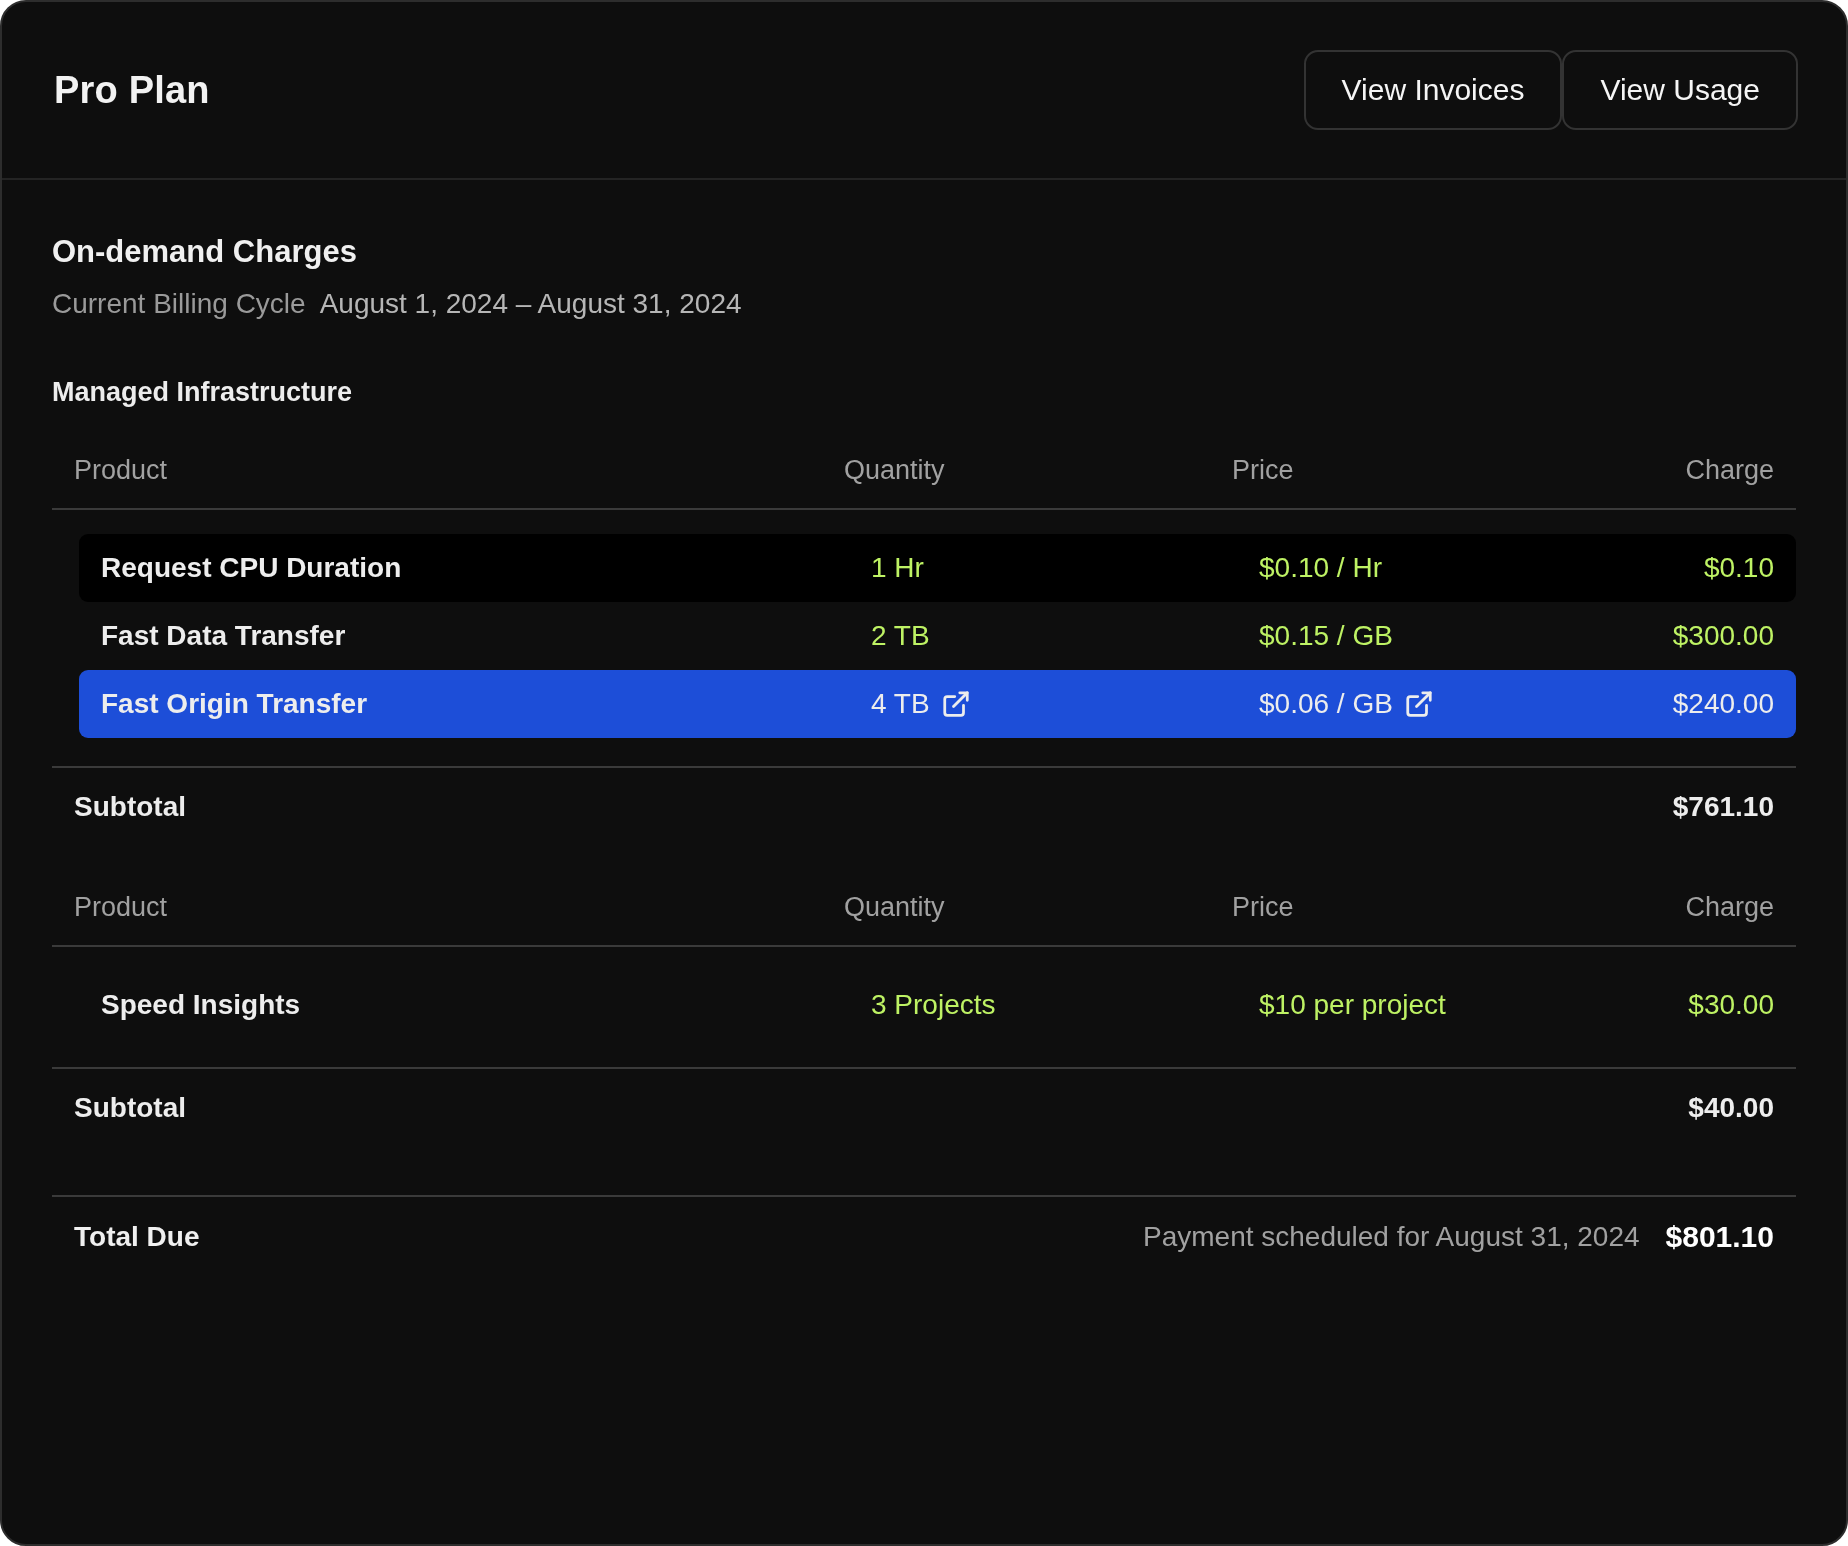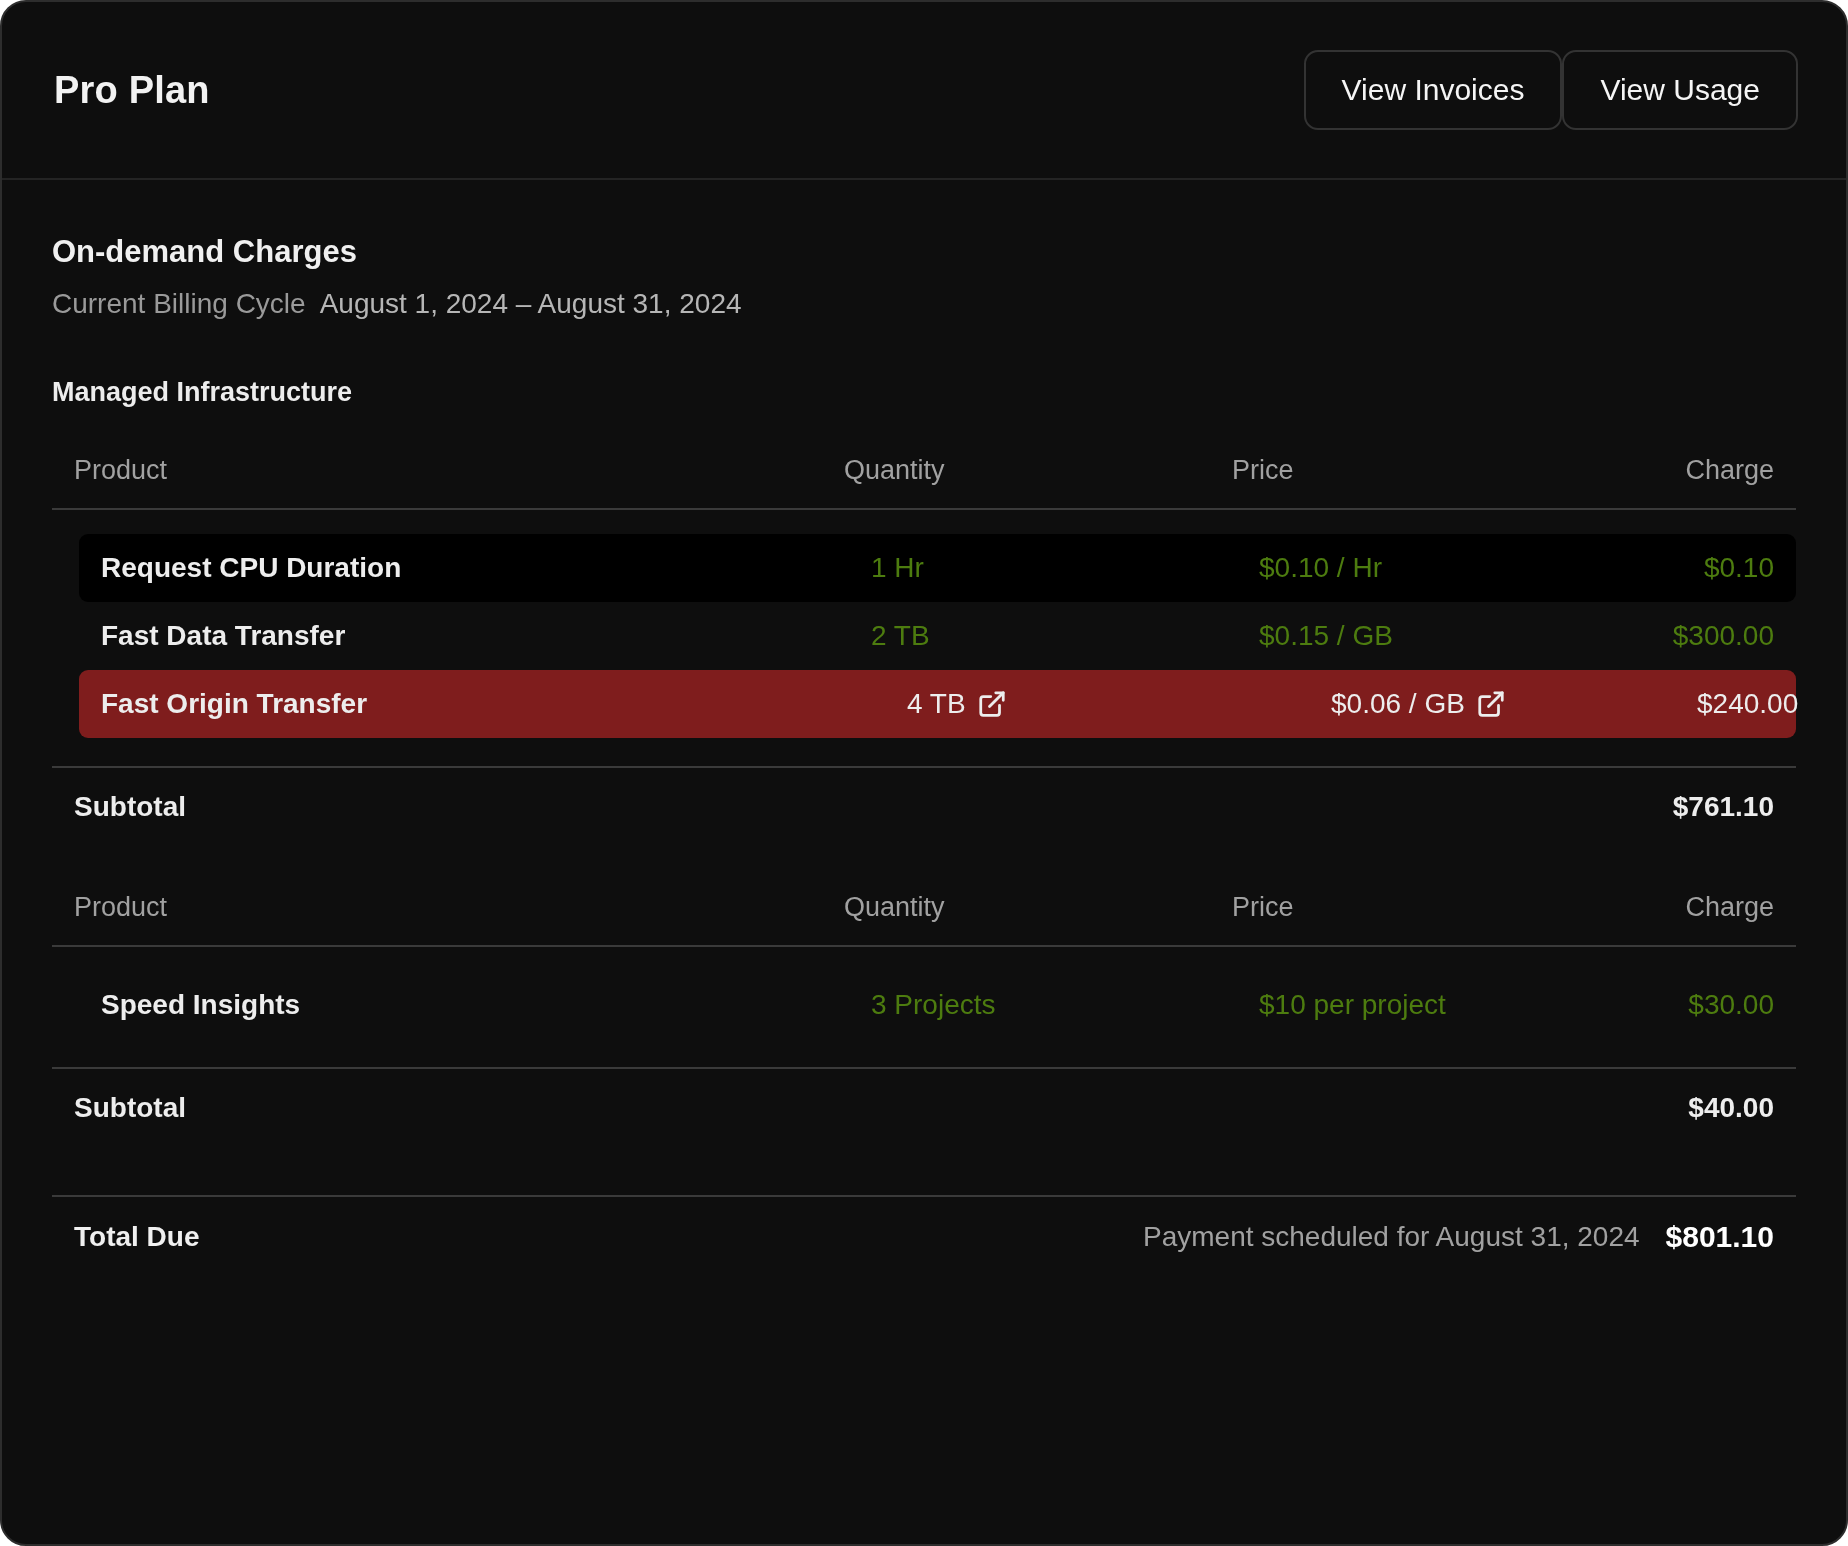--- a/index.html
+++ b/index.html
@@ -64,23 +64,23 @@
   .trow {
     display: grid;
     grid-template-columns: 770px 388px 330px auto;
     align-items: center;
     height: 68px;
     border-radius: 9px;
     font-size: 28px;
     margin-left: 27px;
   }
   .trow .product { color: #ededed; font-weight: 700; font-size: 28px; }
-  .trow .val { color: #4d7c0f; font-weight: 400; }
+  .trow .val { color: #bef264; font-weight: 400; }
   .trow.highlight { background: #000000; }
-  .trow.elevated { background: #7f1d1d; gap: 36px; }
+  .trow.elevated { background: #1d4ed8; }
   .trow.elevated .val { color: #ededed; }
   .withicon { display: flex; align-items: center; gap: 11px; }
   .ext-icon { width: 30px; height: 30px; flex: 0 0 auto; display: inline-block; }
   .ext-icon svg { width: 30px; height: 30px; stroke: #ededed; display: block; }
 
   .rule { border-top: 2px solid #3a3a3a; margin-top: 28px; }
   .subtotal-row {
     height: 78px; display: flex; align-items: center; justify-content: space-between;
     padding: 0 22px; font-size: 28px; font-weight: 700; color: #ededed;
   }

